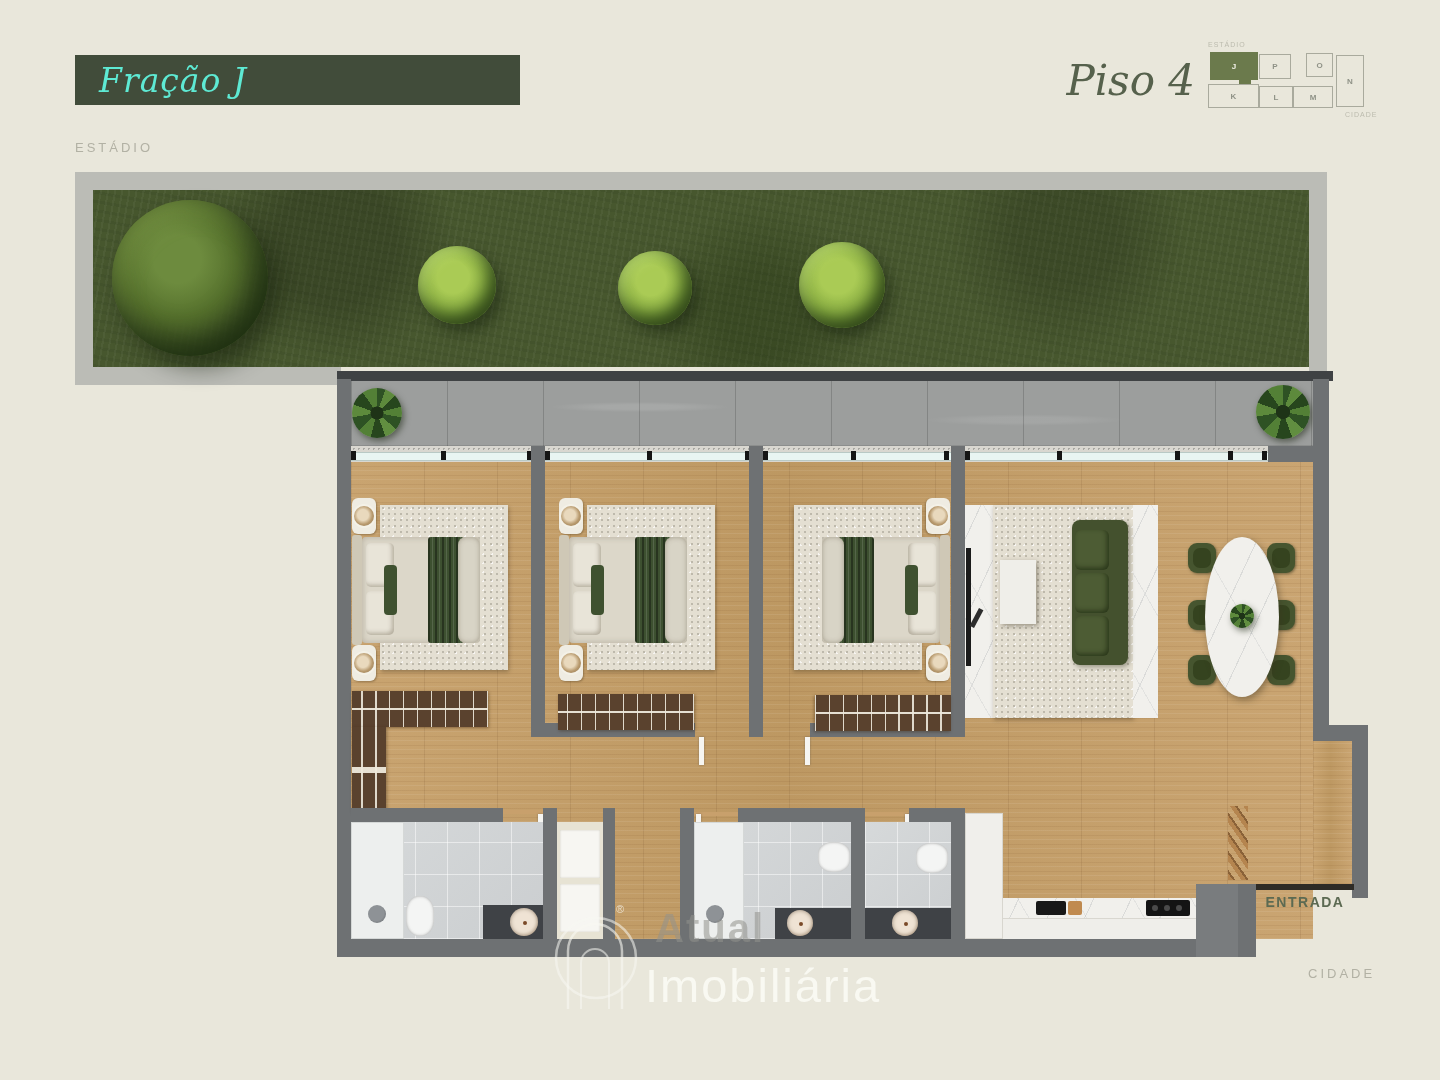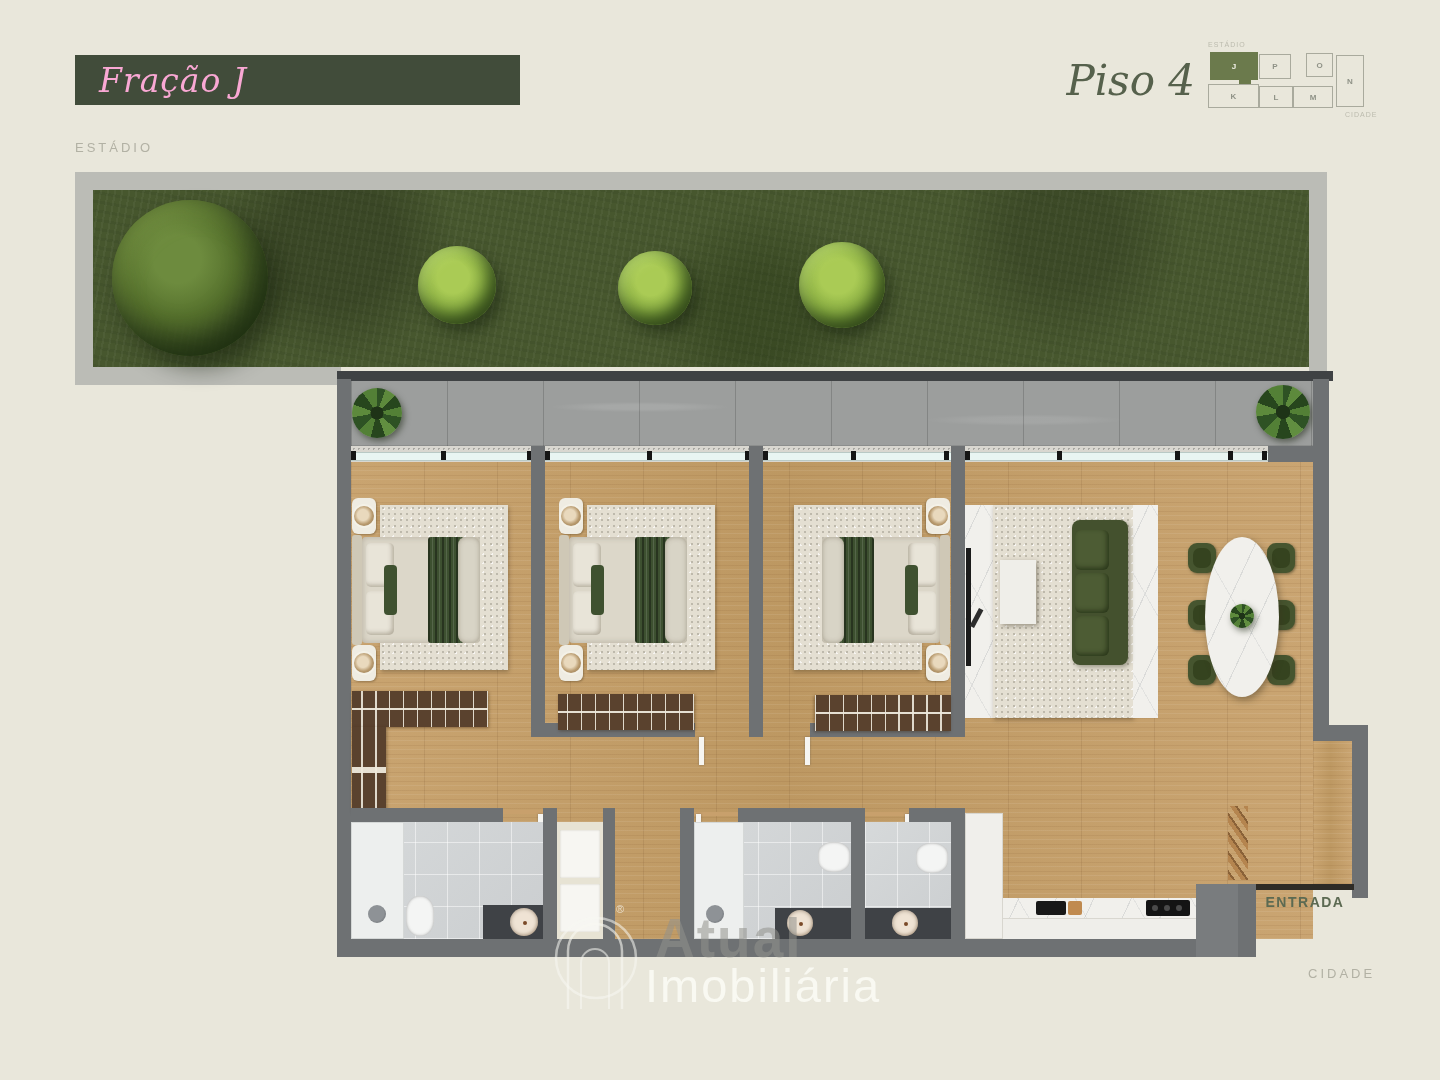--- a/index.html
+++ b/index.html
@@ -5,21 +5,21 @@
   html,body{margin:0;padding:0;}
   body{
     width:1440px;height:1080px;position:relative;overflow:hidden;
     background:#e9e7db;font-family:"Liberation Sans",sans-serif;
   }
   .abs{position:absolute;}
   
   .banner{left:75px;top:55px;width:445px;height:50px;background:#414c3a;
     display:flex;align-items:center;padding-left:24px;box-sizing:border-box;}
   .banner-text{font-family:"DejaVu Serif",serif;font-style:italic;font-size:33px;
-    color:#f9a8d4;letter-spacing:1px;}
+    color:#5eead4;letter-spacing:1px;}
   .floor-text{left:1040px;top:56px;width:155px;text-align:right;
     font-family:"DejaVu Serif",serif;font-style:italic;font-size:42px;color:#56614c;}
   .ctx-label{font-size:13px;letter-spacing:3px;color:#b2b1a4;}
   
   .mm-label{font-size:7px;letter-spacing:1px;color:#bcbbae;}
   .mm-unit{position:absolute;border:1px solid #a9aa9d;box-sizing:border-box;
     display:flex;align-items:center;justify-content:center;
     font-size:8px;font-weight:bold;color:#8f9287;background:#e9e7db;}
   .mm-unit.hl{background:#6b7a4c;border-color:#6b7a4c;color:#f4f3ea;}
   .mm-unit.hl::after{content:'';position:absolute;right:6px;bottom:-5px;width:12px;height:5px;background:#6b7a4c;}
@@ -100,21 +100,21 @@
   .chair::after{content:'';position:absolute;left:5px;top:5px;right:5px;bottom:5px;border-radius:7px;background:#35431f;}
   .plantpot{border-radius:50%;
     background:
       radial-gradient(circle at 50% 50%, #1e3317 0 18%, transparent 19%),
       conic-gradient(#2e5224 0 20deg,#5d8a3c 20deg 45deg,#27461d 45deg 75deg,#538036 75deg 100deg,#2e5224 100deg 130deg,#618e40 130deg 160deg,#27461d 160deg 195deg,#538036 195deg 225deg,#2e5224 225deg 260deg,#5d8a3c 260deg 290deg,#27461d 290deg 325deg,#538036 325deg 360deg);
     box-shadow:2px 3px 6px rgba(20,30,10,.5);}
   .pantry{background:#f0efeb;box-shadow:inset 0 0 0 1px #d8d6cf;}
   .accordion{background:repeating-linear-gradient(55deg,#b5854f 0 4px,#8a6238 4px 6px,rgba(0,0,0,0) 6px 11px);}
   .entrance-label{font-size:14px;font-weight:bold;letter-spacing:1.5px;color:#5c6a52;}
   
-  .wm-name{font-size:55px;font-weight:bold;letter-spacing:2px;color:rgba(145,145,140,.55);}
+  .wm-name{font-size:40px;font-weight:bold;letter-spacing:2px;color:rgba(145,145,140,.55);}
   .wm-type{font-size:47px;font-weight:normal;letter-spacing:2px;color:rgba(252,252,246,.85);}
   .wm-reg{font-size:11px;color:rgba(250,250,244,.7);}
 </style>
 </head>
 <body>
 
 <div class="abs banner">
   <span class="banner-text">Fração J</span>
 </div>
 <div class="abs ctx-label" style="left:75px;top:140px;">ESTÁDIO</div>

